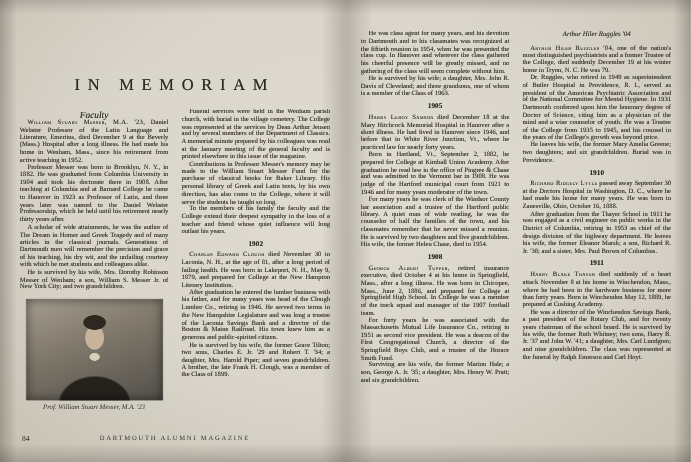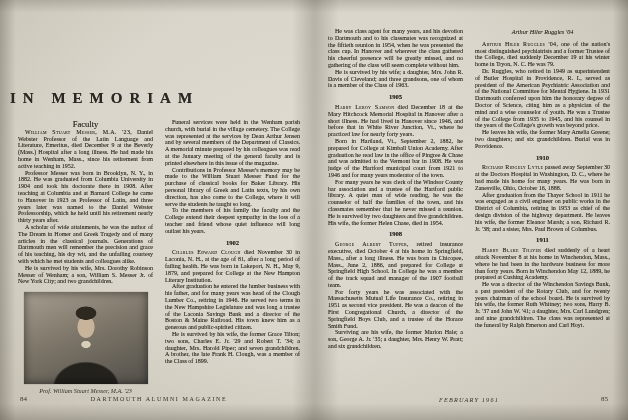--- a/index.html
+++ b/index.html
@@ -11,22 +11,22 @@
     background:
       linear-gradient(180deg, rgba(40,35,25,.18) 0, rgba(40,35,25,0) 3%, rgba(40,35,25,0) 96%, rgba(40,35,25,.22) 100%),
       linear-gradient(90deg, rgba(50,45,35,.28) 0, rgba(50,45,35,0) 2.5%, rgba(50,45,35,0) 46.5%, rgba(50,45,35,.20) 49.8%, rgba(50,45,35,.20) 50.4%, rgba(50,45,35,0) 54%, rgba(50,45,35,0) 97.5%, rgba(50,45,35,.28) 100%),
       radial-gradient(ellipse at 50% 42%, #e0dcd2 0%, #d9d5ca 55%, #c6c1b3 100%);
   }
   .page { position:absolute; top:6px; width:298px; height:408px; }
   .page.left  { left:10px;  }
   .page.right { left:320px; }
 
   .memoriam {
-    margin-top:84px; text-align:left;
-    font-size:15px; letter-spacing:7px; font-weight:bold;
+    margin-top:64px; text-align:center;
+    font-size:15px; letter-spacing:7px; font-weight:normal;
     color:#2b2823; text-shadow:0 0 .4px rgba(0,0,0,.5);
   }
 
   .cols { display:flex; gap:12px; padding:0 8px; }
   .lp-cols { margin-top:12px; height:276px; }
   .rp-cols { margin-top:22px; height:352px; }
   .col { width:135px; flex:0 0 135px; display:flex; flex-direction:column; }
 
   .coltext {
     overflow:hidden; font-size:6px; line-height:6.8px;
@@ -37,21 +37,21 @@
   .coltext.lp2 { height:276px; }
   .coltext.rp  { height:352px; }
 
   .coltext p { text-indent:7px; }
   .coltext .sc { font-variant:small-caps; letter-spacing:.3px; }
   .coltext .year {
     text-align:center; text-indent:0; font-weight:bold;
     font-size:6.6px; margin:5px 0 3px; color:#2b2823;
   }
   .coltext .sechead {
-    text-align:center; text-indent:0; 
+    text-align:center; text-indent:0; font-style:italic;
     font-size:8.5px; margin:2px 0 1px; color:#2b2823;
   }
   .coltext .capline {
     text-align:center; text-indent:0; font-style:italic;
     font-size:6.2px; margin:1px 0 5px;
   }
 
   .photo {
     width:124px; height:92px; margin:5px auto 3px;
     box-shadow: inset 0 0 10px rgba(0,0,0,.55), 0 0 1px rgba(0,0,0,.4);
@@ -144,19 +144,15 @@
             <div class="year">1910</div>
             <p><span class="sc">Richard Ridgely Lytle</span> passed away September 30 at the Doctors Hospital in Washington, D. C., where he had made his home for many years. He was born in Zanesville, Ohio, October 16, 1888.</p>
             <p>After graduation from the Thayer School in 1911 he was engaged as a civil engineer on public works in the District of Columbia, retiring in 1953 as chief of the design division of the highway department. He leaves his wife, the former Eleanor Marsh; a son, Richard R. Jr. '38; and a sister, Mrs. Paul Brown of Columbus.</p>
             <div class="year">1911</div>
             <p><span class="sc">Harry Blake Thayer</span> died suddenly of a heart attack November 8 at his home in Winchendon, Mass., where he had been in the hardware business for more than forty years. Born in Winchendon May 12, 1889, he prepared at Cushing Academy.</p>
             <p>He was a director of the Winchendon Savings Bank, a past president of the Rotary Club, and for twenty years chairman of the school board. He is survived by his wife, the former Ruth Whitney; two sons, Harry B. Jr. '37 and John W. '41; a daughter, Mrs. Carl Lundgren; and nine grandchildren. The class was represented at the funeral by Ralph Emerson and Carl Hoyt.</p>
           </div>
       </div>
     </div>
 
-    <div class="pfoot">
-      <span class="issue">FEBRUARY 1961</span>
-      <span class="pnum at-right">85</span>
-    </div>
   </div>
 
 </div>
 
 </body></html>

